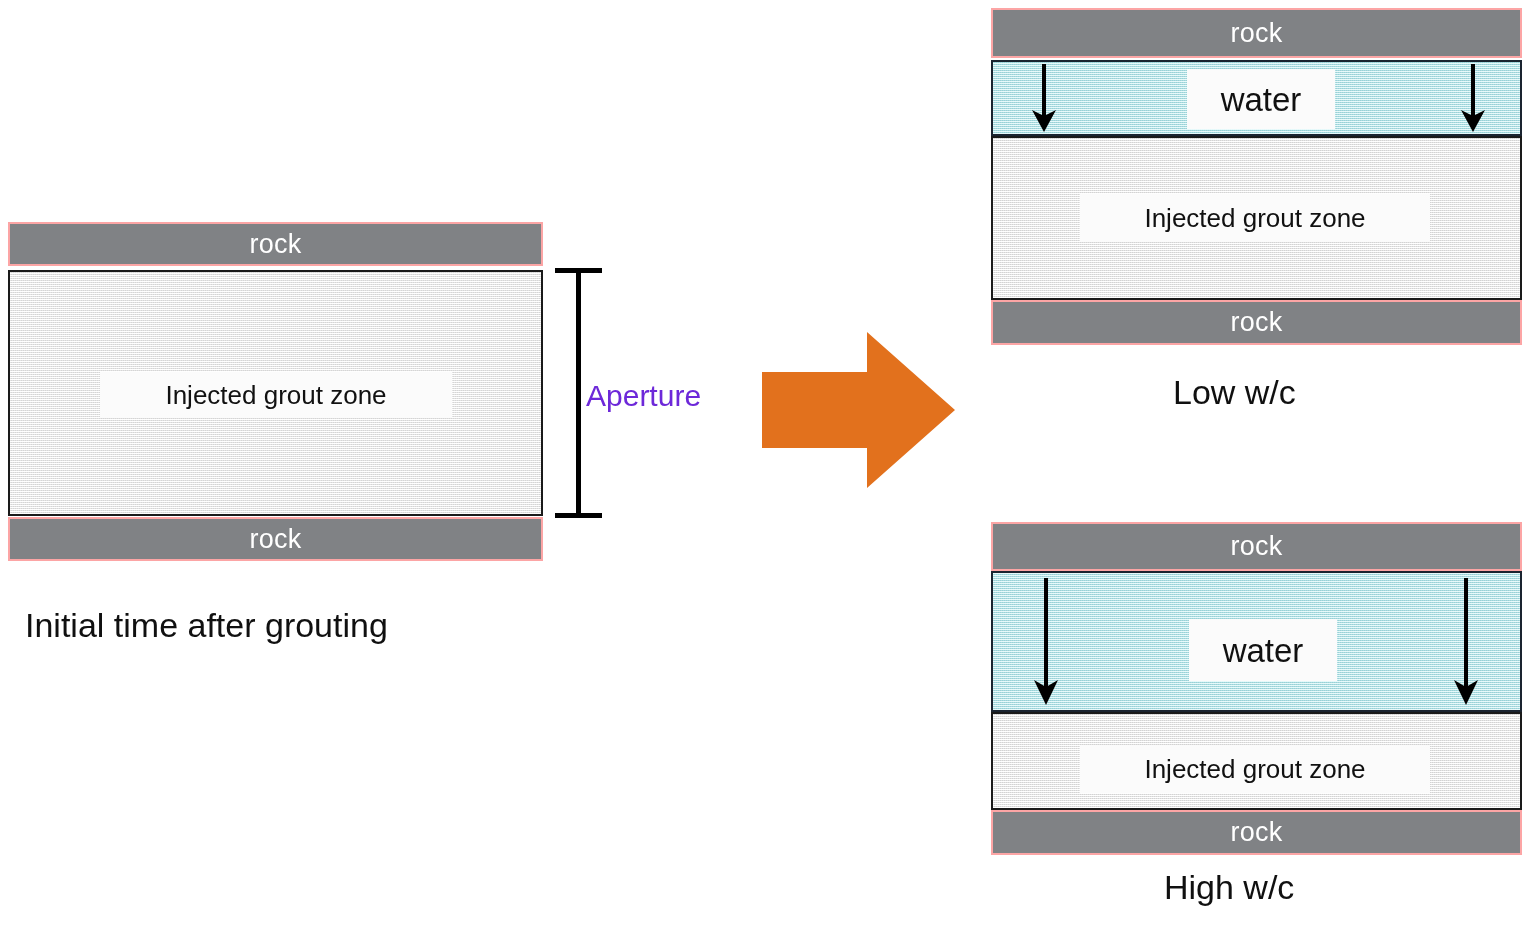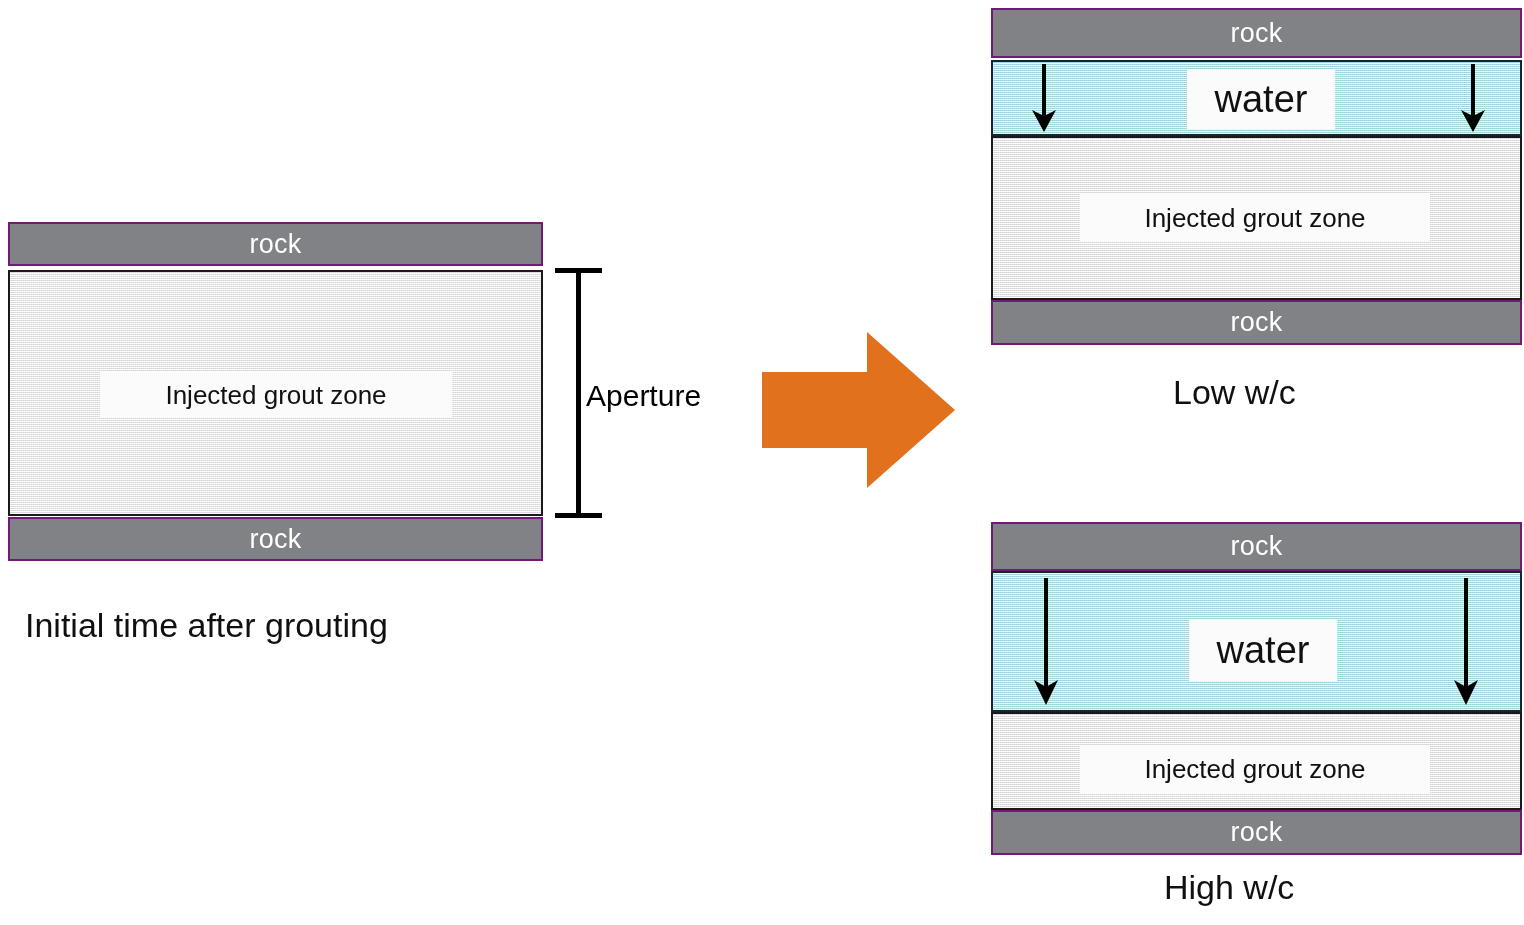--- a/index.html
+++ b/index.html
@@ -14,21 +14,21 @@
     overflow: hidden;
     font-family: "Liberation Sans", sans-serif;
     -webkit-font-smoothing: antialiased;
   }
 
   
   .rock-band {
     position: absolute;
     box-sizing: border-box;
     background: #808285;
-    border: 2px solid #701a75;
+    border: 2px solid #fca5a5;
     color: #ffffff;
     display: flex;
     align-items: center;
     justify-content: center;
     font-size: 27px;
     line-height: 1;
     letter-spacing: 0.2px;
   }
 
   
@@ -63,21 +63,21 @@
     color: #111111;
     display: flex;
     align-items: center;
     justify-content: center;
     font-size: 26px;
     line-height: 1;
     white-space: nowrap;
     padding: 6px 14px;
     box-sizing: border-box;
   }
-  .plaque.small { font-size: 38px; }
+  .plaque.small { font-size: 33px; }
 
   
   .caption {
     position: absolute;
     font-weight: normal;
     color: #101010;
     font-size: 34px;
     line-height: 1;
     white-space: nowrap;
   }
@@ -85,21 +85,21 @@
   
   .dim-wrap { position: absolute; }
   .dim-line {
     position: absolute;
     background: #000000;
   }
 
   .aperture-label {
     position: absolute;
     font-size: 30px;
-    color: #000000;
+    color: #6d28d9;
     white-space: nowrap;
     line-height: 1;
   }
 
   
   .big-arrow { position: absolute; }
 
   
   .flow-arrow { position: absolute; }
 </style>

